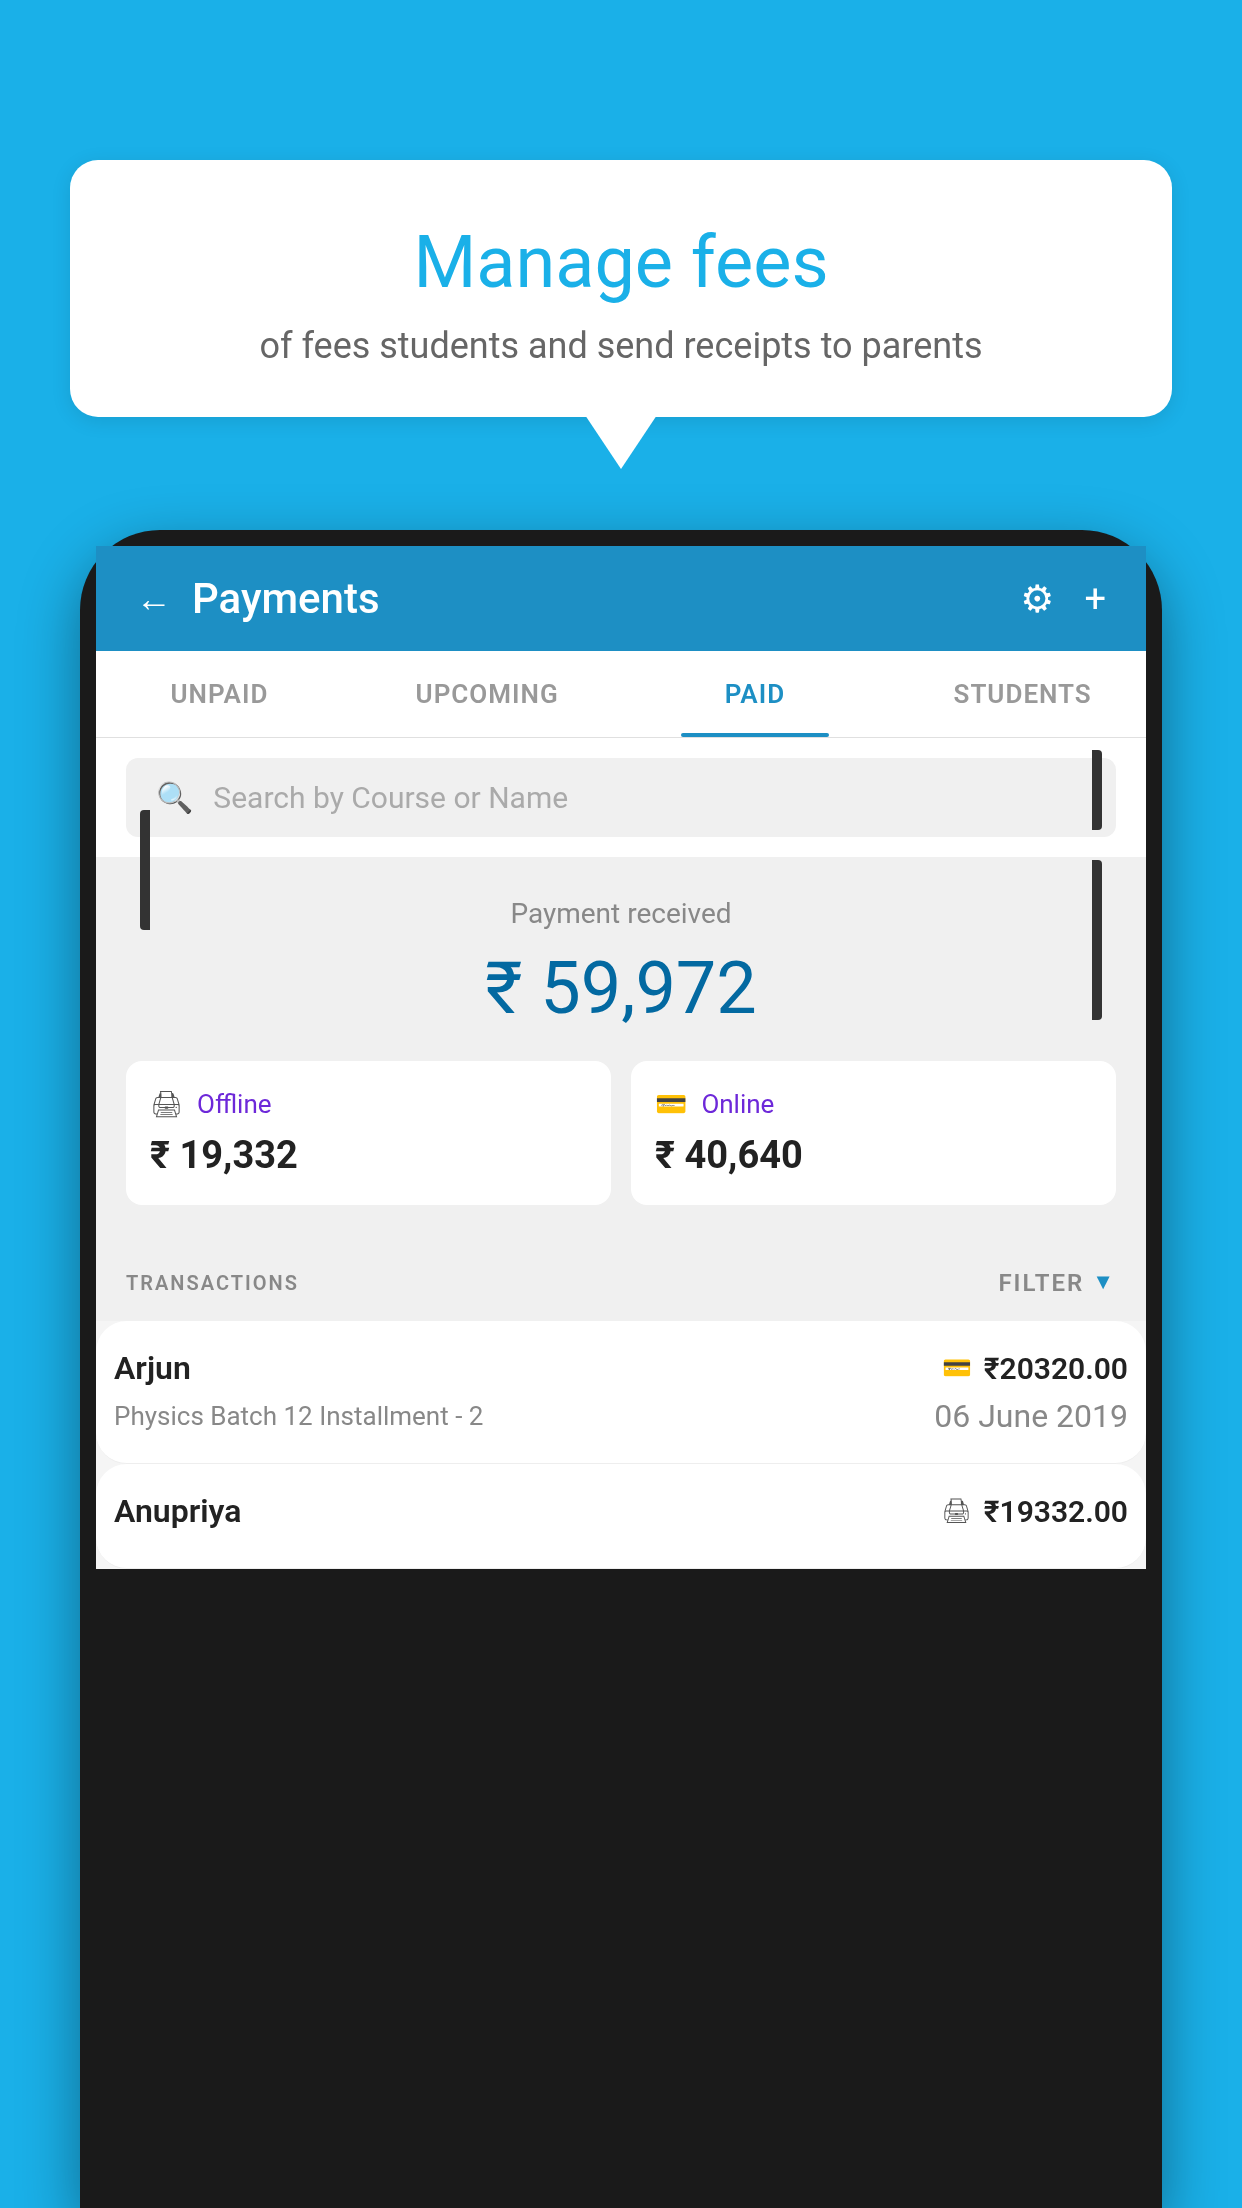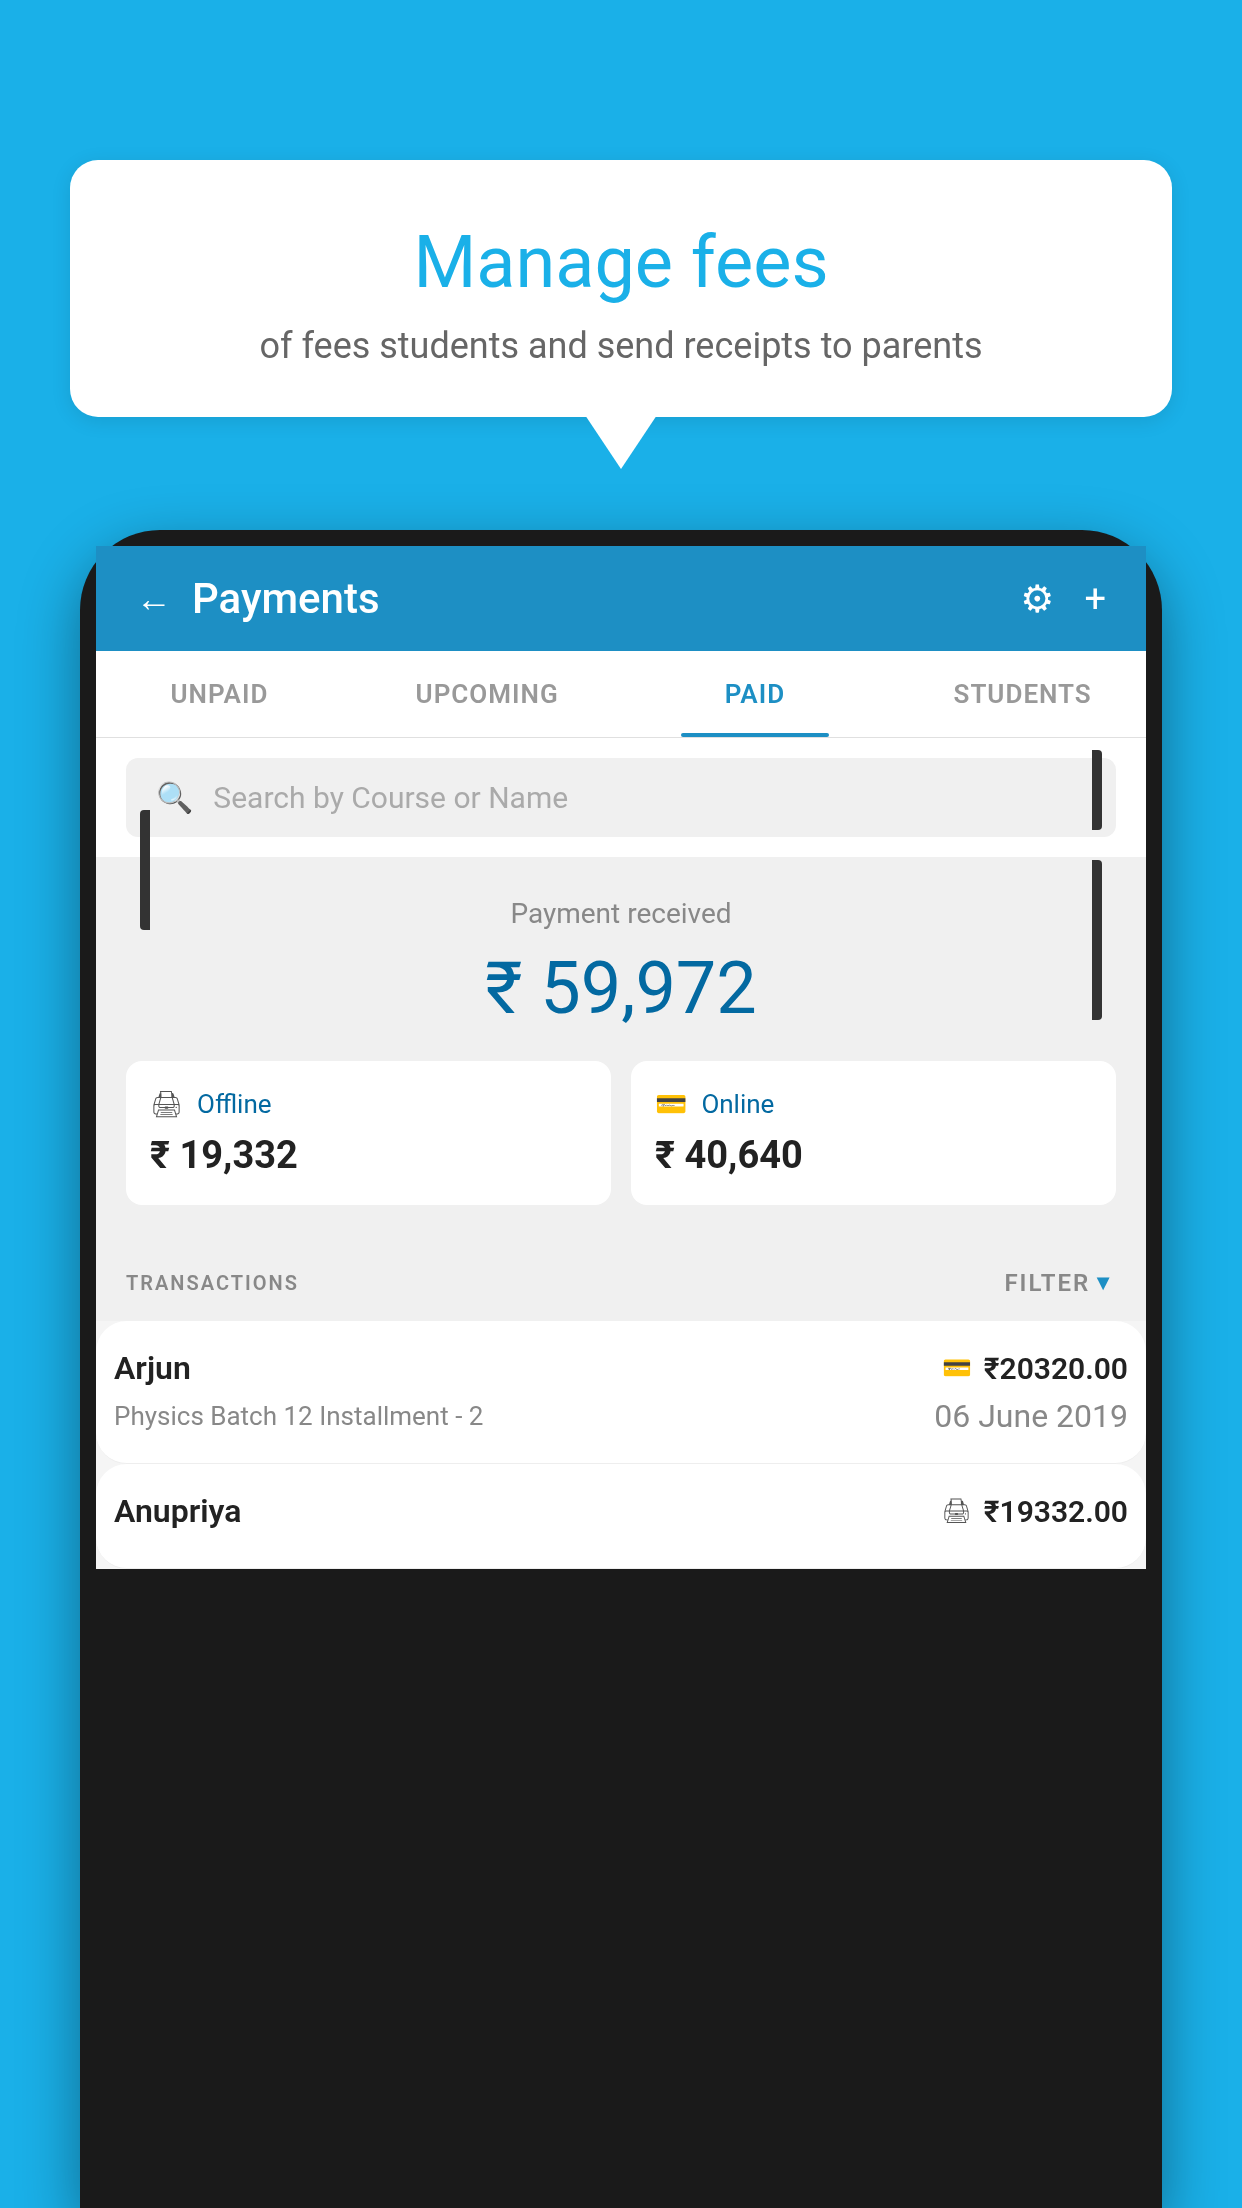--- a/index.html
+++ b/index.html
@@ -261,21 +261,21 @@
       margin-bottom: 14px;
     }
 
     .card-icon {
       font-size: 26px;
       color: #555;
     }
 
     .card-type-label {
       font-size: 26px;
-      color: #0369a1;
+      color: #6d28d9;
     }
 
     .card-amount {
       font-size: 38px;
       font-weight: 700;
       color: #222;
     }
 
     
     .transactions-header {
@@ -292,22 +292,22 @@
       color: #888;
       letter-spacing: 2px;
     }
 
     .filter-label {
       font-size: 24px;
       font-weight: 600;
       color: #888;
       letter-spacing: 2px;
       display: flex;
-      align-items: center;
-      gap: 2px;
+      align-items: flex-start;
+      gap: 8px;
     }
 
     .filter-icon {
       color: #1d8fc4;
       font-size: 22px;
     }
 
     
     .transaction-row {
       background: white;

